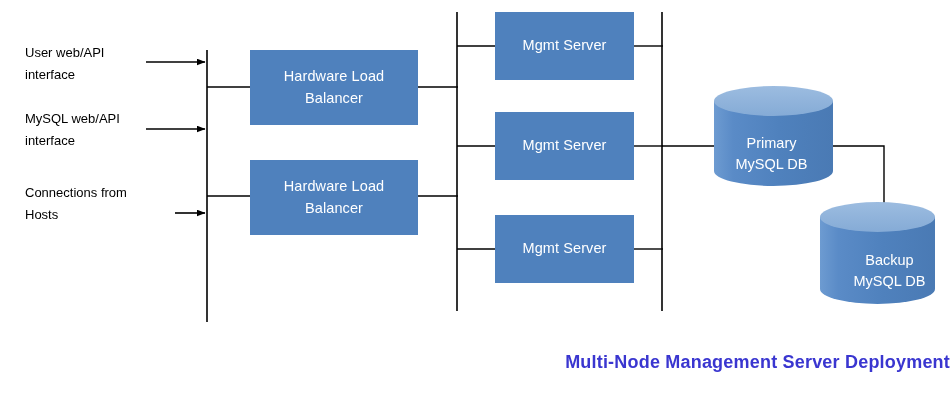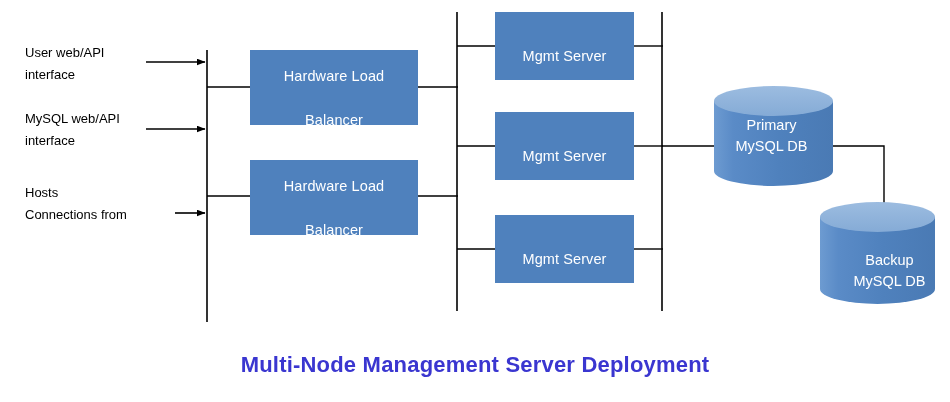--- a/index.html
+++ b/index.html
@@ -35,21 +35,20 @@
     align-items: center;
     justify-content: center;
     font-size: 14.5px;
     line-height: 1.45;
     text-align: center;
     letter-spacing: 0.1px;
   }
   .node-box .line {
     display: block;
     white-space: nowrap;
-    margin-top: 22px;
   }
   .edge-label {
     position: absolute;
     color: #000000;
     font-size: 13px;
     line-height: 1.72;
     text-align: left;
     white-space: nowrap;
   }
   .edge-label .line {
@@ -64,23 +63,23 @@
     white-space: nowrap;
   }
   .cyl-label .line {
     display: block;
   }
   #diagram-title {
     position: absolute;
     left: 0;
     top: 352px;
     width: 950px;
-    text-align: center;
+    text-align: right;
     color: #3a36d0;
-    font-size: 22px;
+    font-size: 18px;
     font-weight: bold;
     letter-spacing: 0.2px;
   }
 </style>
 </head>
 <body>
 
 <div id="diagram-root">
 
   <svg id="diagram-svg" viewBox="0 0 950 402">
@@ -143,22 +142,22 @@
     <span class="line">User web/API</span>
     <span class="line">interface</span>
   </div>
 
   <div class="edge-label" style="left:25px; top:108px;">
     <span class="line">MySQL web/API</span>
     <span class="line">interface</span>
   </div>
 
   <div class="edge-label" style="left:25px; top:182px;">
+    <span class="line">Connections from</span>
     <span class="line">Hosts</span>
-    <span class="line">Connections from</span>
   </div>
 
   <div class="node-box" style="left:250px; top:50px; width:168px; height:75px;">
     <span class="line">Hardware Load</span>
     <span class="line">Balancer</span>
   </div>
 
   <div class="node-box" style="left:250px; top:160px; width:168px; height:75px;">
     <span class="line">Hardware Load</span>
     <span class="line">Balancer</span>
@@ -169,21 +168,21 @@
   </div>
 
   <div class="node-box" style="left:495px; top:112px; width:139px; height:68px;">
     <span class="line">Mgmt Server</span>
   </div>
 
   <div class="node-box" style="left:495px; top:215px; width:139px; height:68px;">
     <span class="line">Mgmt Server</span>
   </div>
 
-  <div class="cyl-label" style="left:714px; top:115px; width:115px;">
+  <div class="cyl-label" style="left:714px; top:133px; width:115px;">
     <span class="line">Primary</span>
     <span class="line">MySQL DB</span>
   </div>
 
   <div class="cyl-label" style="left:820px; top:250px; width:139px;">
     <span class="line">Backup</span>
     <span class="line">MySQL DB</span>
   </div>
 
   <div id="diagram-title">Multi-Node Management Server Deployment</div>

